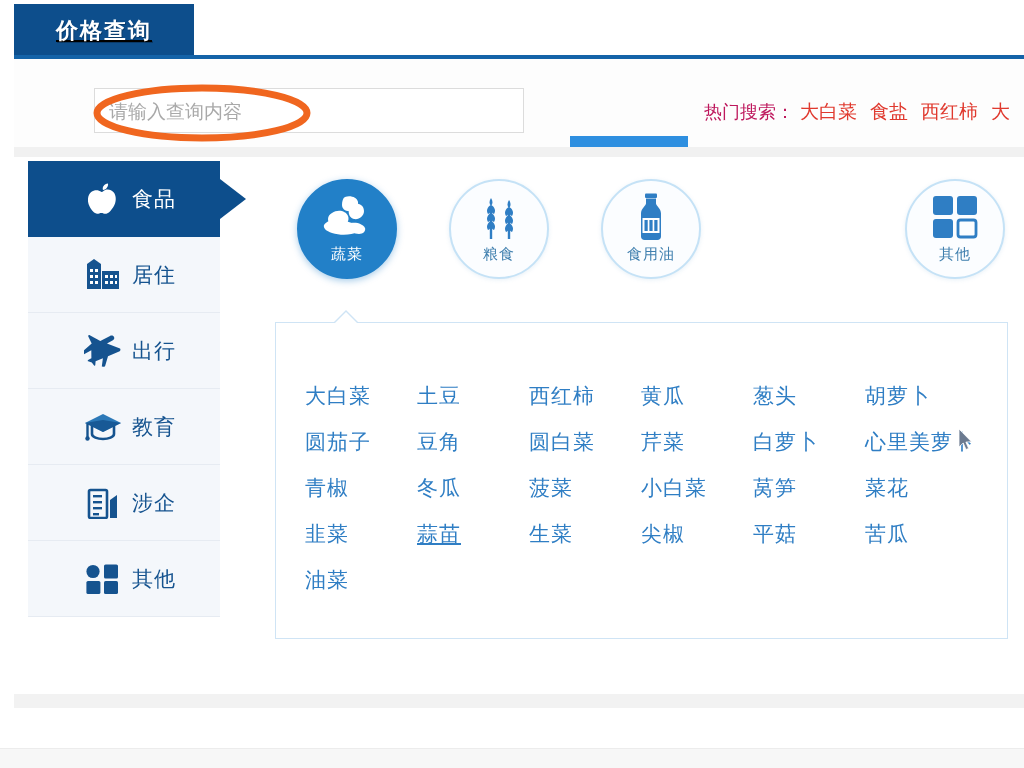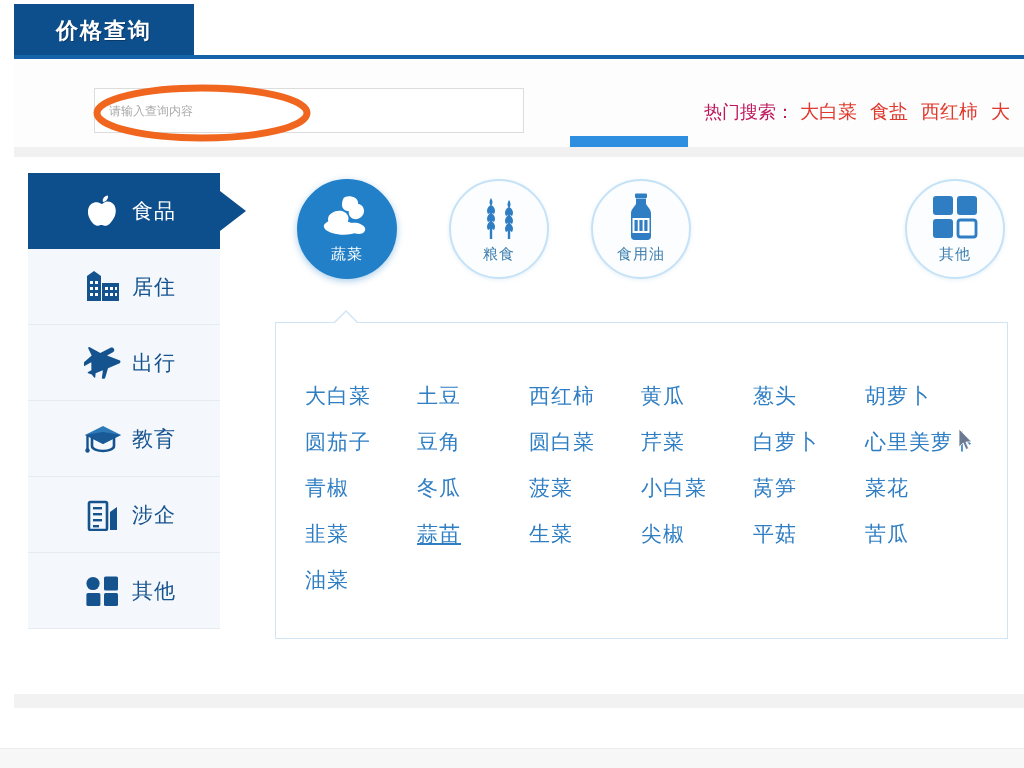--- a/index.html
+++ b/index.html
@@ -18,41 +18,41 @@
     position: absolute; left: 0; top: 0; width: 1024px; height: 60px;
     background: #ffffff;
   }
   #tab-underline {
     position: absolute; left: 14px; top: 55px; width: 1010px; height: 4px;
     background: #1463a8;
   }
   #tab-active {
     position: absolute; left: 14px; top: 4px; width: 180px; height: 53px;
     background: #0d4e8c;
-    display: flex; align-items: center; justify-content: center;
+    display: flex; align-items: center; justify-content: center; text-decoration: underline;
   }
   #tab-active .label {
     color: #ffffff; font-size: 22px; font-weight: bold; letter-spacing: 2px;
     text-shadow: 1px 1px 0 rgba(0,0,0,.25);
   }
 
   
   #searchstrip {
     position: absolute; left: 14px; top: 59px; width: 1010px; height: 88px;
     background: #ffffff; border-bottom: 1px solid #e8e8e8;
   }
   #searchstrip-bg {
     position: absolute; left: 0; top: 0; width: 1010px; height: 88px;
     background: #fdfdfd;
   }
   #search-input {
     position: absolute; left: 80px; top: 29px; width: 430px; height: 45px;
     border: 1px solid #dcdcdc; background: #ffffff;
     font-family: "DejaVu Sans","Liberation Sans",sans-serif;
-    font-size: 12px; color: #555; padding: 0 14px; outline: none;
+    font-size: 19px; color: #555; padding: 0 14px; outline: none;
   }
   #search-input::placeholder { color: #a9a9a9; }
   #btn-query {
     position: absolute; left: 556px; top: 29px; width: 118px; height: 45px;
     background: #2e8fe0; border: none; color: #fff;
     font-family: "DejaVu Sans","Liberation Sans",sans-serif;
     font-size: 19px; letter-spacing: 1px; cursor: pointer;
     text-shadow: 0 1px 0 rgba(0,0,0,.18);
     margin-top: 48px;
   }
@@ -74,21 +74,21 @@
   }
 
   
   #card {
     position: absolute; left: 14px; top: 157px; width: 1010px; height: 545px;
     background: #ffffff;
   }
 
   
   #sidebar {
-    position: absolute; left: 14px; top: 16px; width: 192px; height: 528px;
+    position: absolute; left: 14px; top: 4px; width: 192px; height: 528px;
   }
   .side-item {
     position: relative; width: 192px; height: 76px;
     background: #f4f7fb; border-bottom: 1px solid #e6ebf2;
     display: flex; align-items: center; cursor: pointer;
   }
   .side-item .si-icon {
     width: 46px; margin-left: 52px; display: flex;
     align-items: center; justify-content: center;
   }
@@ -330,21 +330,21 @@
               <path d="M34 21 c4 2 5 6 3 9 -3 -1 -4 -5 -3 -9z"></path>
               <path d="M34 29 c-4 2 -5 6 -3 9 3 -1 4 -5 3 -9z"></path>
               <path d="M34 29 c4 2 5 6 3 9 -3 -1 -4 -5 -3 -9z"></path>
               <path d="M34 6 c-2 3 -2 6 0 8 2 -2 2 -5 0 -8z"></path>
             </g>
           </svg>
         </span>
         <span class="cl">粮食</span>
       </div>
 
-      <div class="cat" style="left:308px;text-align:right;">
+      <div class="cat" style="left:318px;text-align:right;">
         <span class="ci">
           <svg width="34" height="48" viewBox="0 0 34 48">
             <rect x="11" y="0.5" width="12" height="4.5" rx="1" fill="#2f7ec4"></rect>
             <path d="M12 5.5 h10 v5 c0 2 5 5 5 10 v23 c0 2 -1.5 3.6 -3.6 3.6 H10.6 C8.5 47 7 45.5 7 43.5 V20.5 c0 -5 5 -8 5 -10 z" fill="#2f7ec4"></path>
             <rect x="8.5" y="25" width="17" height="15" fill="#ffffff"></rect>
             <g fill="#2f7ec4">
               <rect x="10.5" y="27" width="3.2" height="11"></rect>
               <rect x="15.4" y="27" width="3.2" height="11"></rect>
               <rect x="20.3" y="27" width="3.2" height="11"></rect>
             </g>

